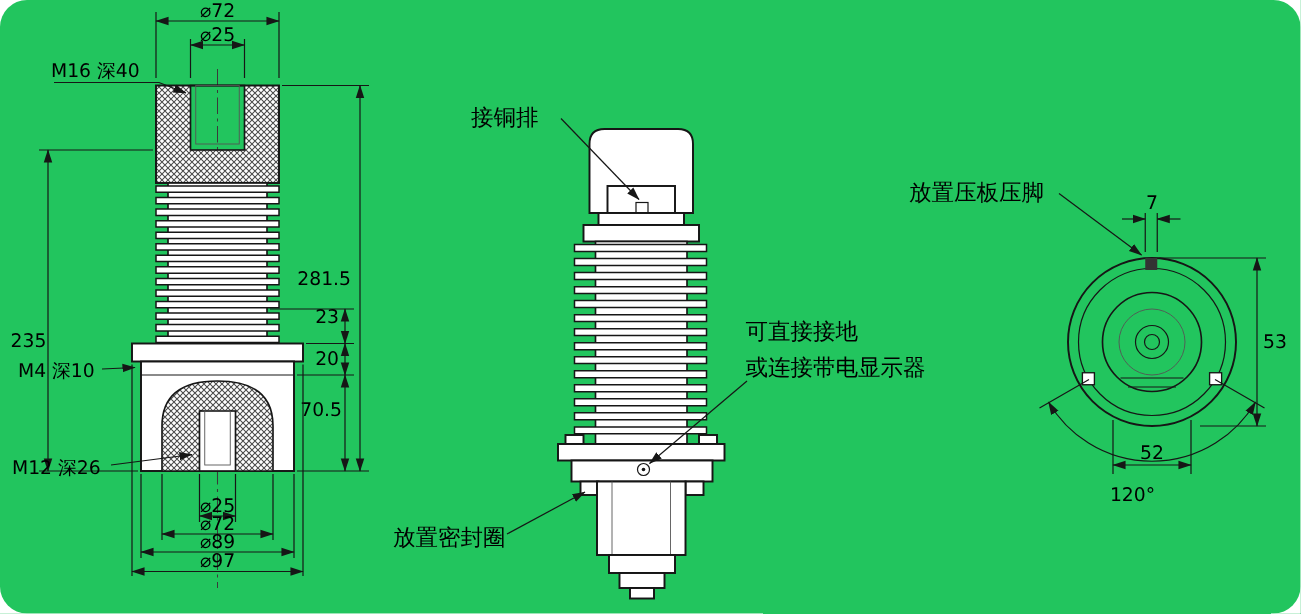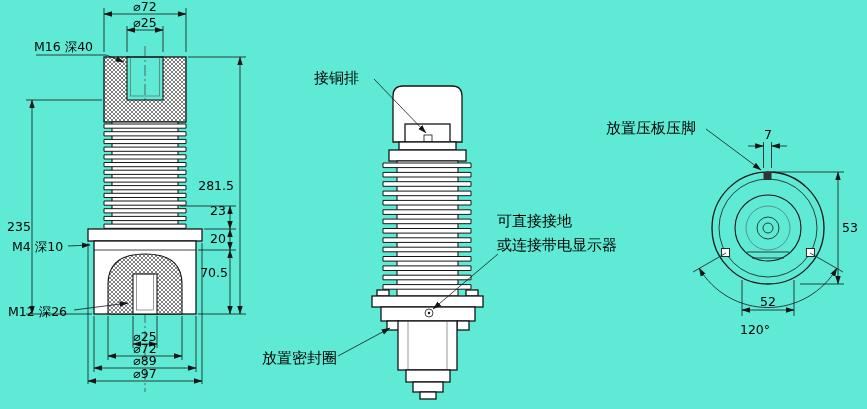--- a/index.html
+++ b/index.html
@@ -1,17 +1,17 @@
 <!DOCTYPE html>
 <html><head>
 <meta charset="utf-8">
 <style>
   html,body{margin:0;padding:0;background:#ffffff;}
-  .canvas{position:relative;width:867px;height:409px;background:#5eead4;overflow:hidden;
-          font-family:"Liberation Sans",sans-serif;}
+  .canvas{position:relative;width:867px;height:409px;background:#22c55e;overflow:hidden;
+          font-family:"Liberation Sans",sans-serif;border-radius:18px;}
   svg{display:block;}
   .out{fill:#ffffff;stroke:#161616;stroke-width:1.3;}
   .thin{fill:none;stroke:#161616;stroke-width:0.8;}
   .fine{fill:none;stroke:#555;stroke-width:0.6;}
   .diml{fill:none;stroke:#161616;stroke-width:0.8;}
   .center{fill:none;stroke:#3a3a3a;stroke-width:0.7;stroke-dasharray:11 3 2 3;}
   .hfill{fill:url(#xh);stroke:#161616;stroke-width:1.1;}
   text{fill:#000;}
   .dimt{font-size:12.5px;font-family:"DejaVu Sans",sans-serif;}
   .cnt{font-size:15px;font-family:"DejaVu Sans",sans-serif;}

